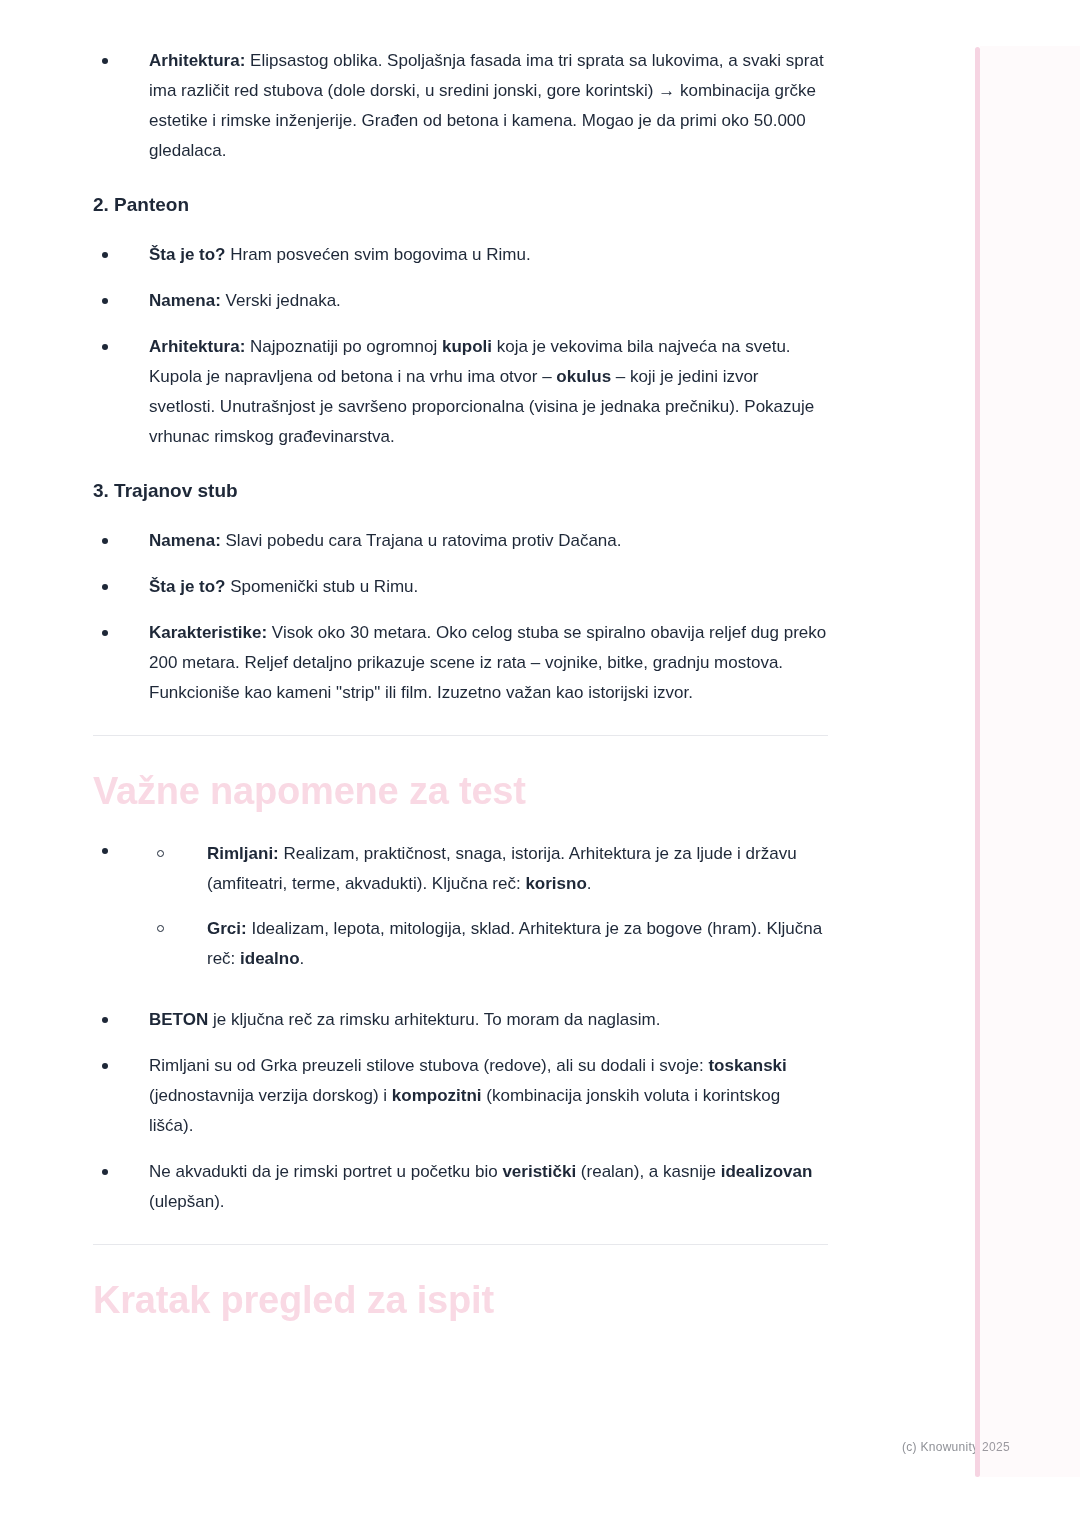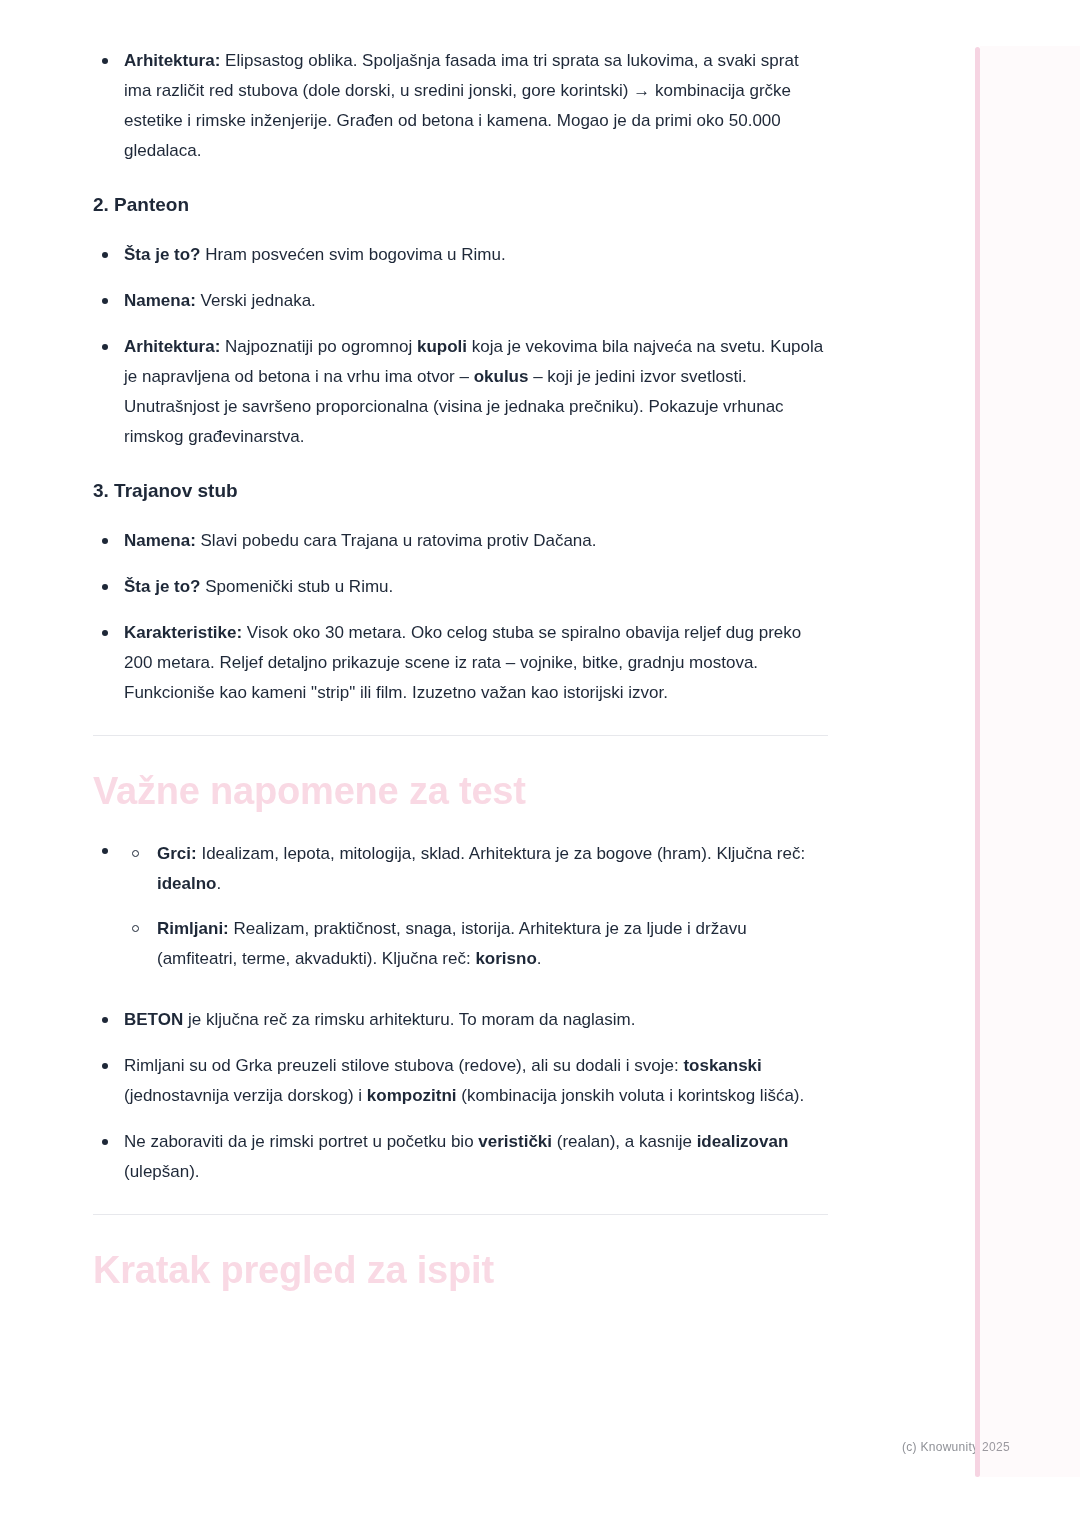--- a/index.html
+++ b/index.html
@@ -31,21 +31,21 @@
   .m1{flex:0 0 31px;position:relative;}
   .m1::before{
     content:"";position:absolute;left:9px;top:12px;width:6px;height:6px;
     border-radius:50%;background:var(--text);
   }
   .m2{flex:0 0 33px;position:relative;}
   .m2::before{
     content:"";position:absolute;left:8px;top:11px;width:5px;height:5px;
     border-radius:50%;background:transparent;border:1.6px solid var(--text);
   }
-  .tx{flex:1 1 auto;min-width:0;}
+  .tx{flex:1 1 auto;min-width:0;margin-left:25px;}
   p.seg{margin:0;}
   strong{font-weight:700;}
   h3{
     font-size:19px;line-height:24px;font-weight:700;color:var(--text);
     margin:27px 0 23px 0;
   }
   h2{
     font-size:38px;line-height:34px;font-weight:700;color:var(--heading-pink);
     margin:38px 0 28px 0;letter-spacing:-0.2px;
   }
@@ -124,48 +124,48 @@
     <hr>
     <h2>Važne napomene za test</h2>
     <ul class="blist">
       <li>
         <span class="m1"></span>
         <div class="tx">
           <ul class="sub">
             <li>
               <span class="m2"></span>
               <div class="tx">
-                <p class="seg"><strong>Grci:</strong><span> Idealizam, lepota, mitologija, sklad. Arhitektura je za bogove (hram). Ključna reč: </span><strong>idealno</strong><span>.</span></p>
+                <p class="seg"><strong>Rimljani:</strong><span> Realizam, praktičnost, snaga, istorija. Arhitektura je za ljude i državu (amfiteatri, terme, akvadukti). Ključna reč: </span><strong>korisno</strong><span>.</span></p>
               </div>
             </li>
             <li>
               <span class="m2"></span>
               <div class="tx">
-                <p class="seg"><strong>Rimljani:</strong><span> Realizam, praktičnost, snaga, istorija. Arhitektura je za ljude i državu (amfiteatri, terme, akvadukti). Ključna reč: </span><strong>korisno</strong><span>.</span></p>
+                <p class="seg"><strong>Grci:</strong><span> Idealizam, lepota, mitologija, sklad. Arhitektura je za bogove (hram). Ključna reč: </span><strong>idealno</strong><span>.</span></p>
               </div>
             </li>
           </ul>
         </div>
       </li>
       <li>
         <span class="m1"></span>
         <div class="tx">
           <p class="seg"><strong>BETON</strong><span> je ključna reč za rimsku arhitekturu. To moram da naglasim.</span></p>
         </div>
       </li>
       <li>
         <span class="m1"></span>
         <div class="tx">
           <p class="seg"><span>Rimljani su od Grka preuzeli stilove stubova (redove), ali su dodali i svoje: </span><strong>toskanski</strong><span> (jednostavnija verzija dorskog) i </span><strong>kompozitni</strong><span> (kombinacija jonskih voluta i korintskog lišća).</span></p>
         </div>
       </li>
       <li>
         <span class="m1"></span>
         <div class="tx">
-          <p class="seg"><span>Ne zaboraviti da je rimski portret u početku bio </span><strong>veristički</strong><span> (realan), a kasnije </span><strong>idealizovan</strong><span> (ulepšan).</span></p>
+          <p class="seg"><span>Ne akvadukti da je rimski portret u početku bio </span><strong>veristički</strong><span> (realan), a kasnije </span><strong>idealizovan</strong><span> (ulepšan).</span></p>
         </div>
       </li>
     </ul>
     <hr>
     <h2>Kratak pregled za ispit</h2>
   </main>
 
 <div class="footer">(c) Knowunity 2025</div>
 <div class="right-tint"></div>
 <div class="scrollbar"></div>

